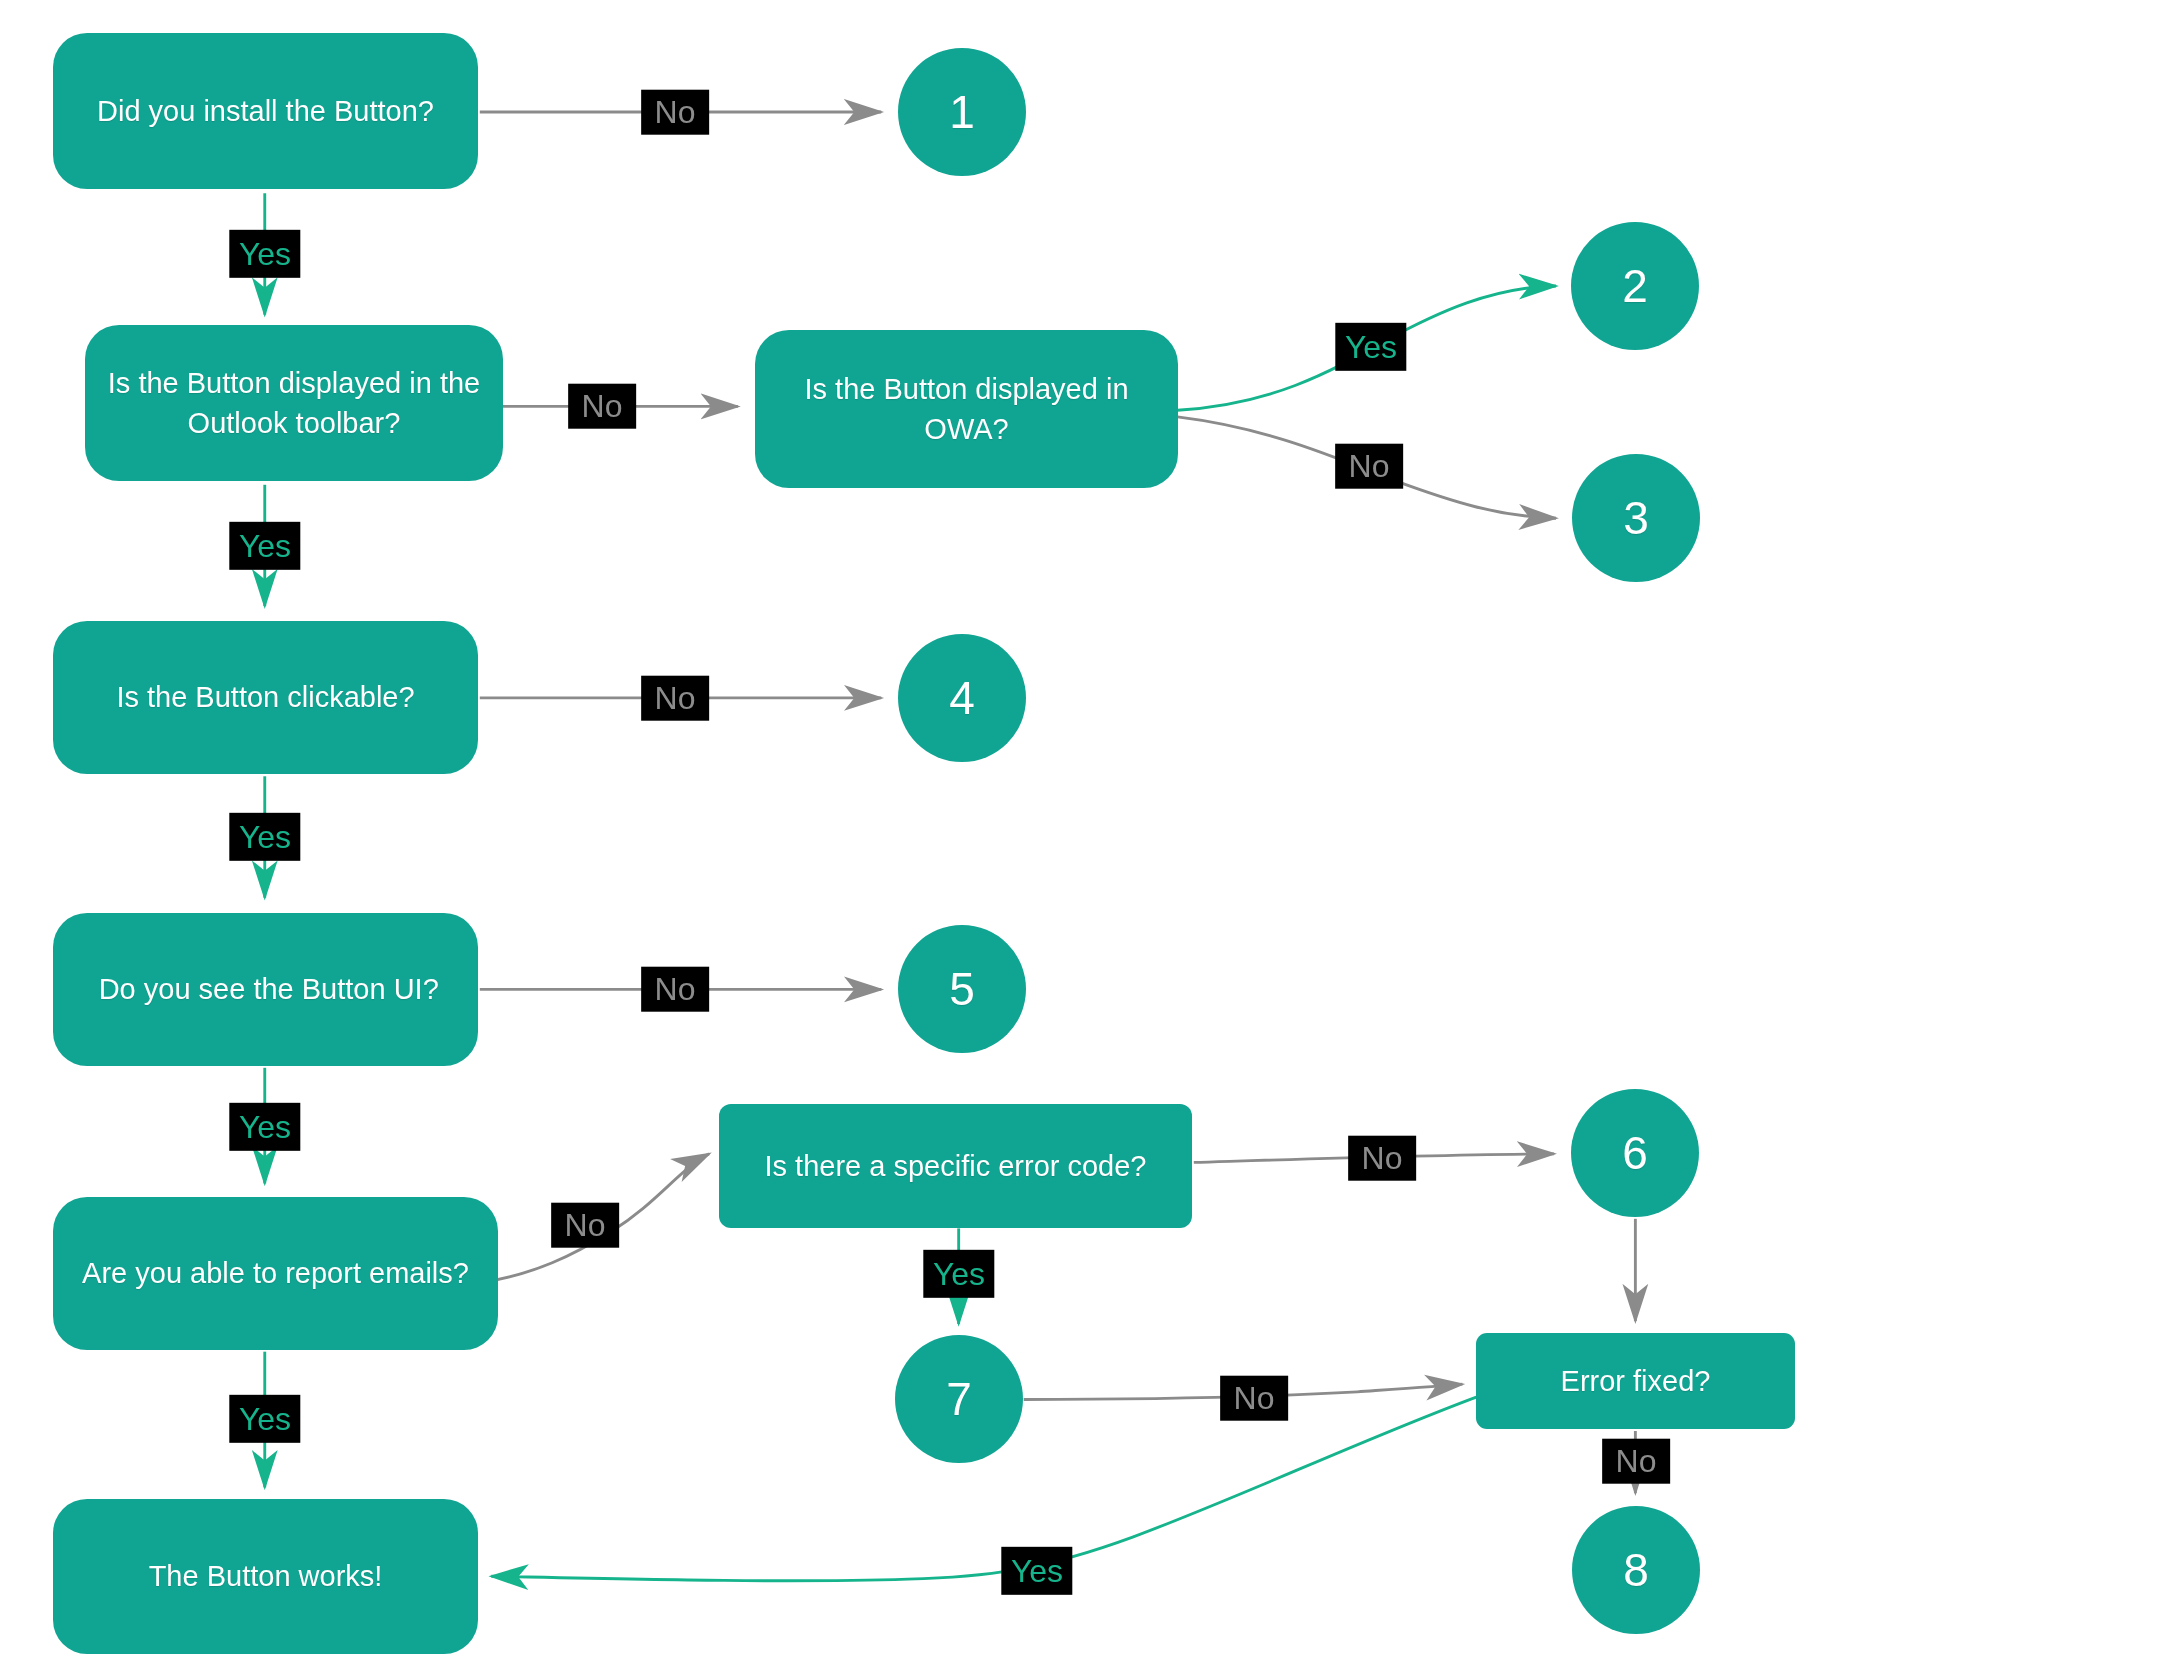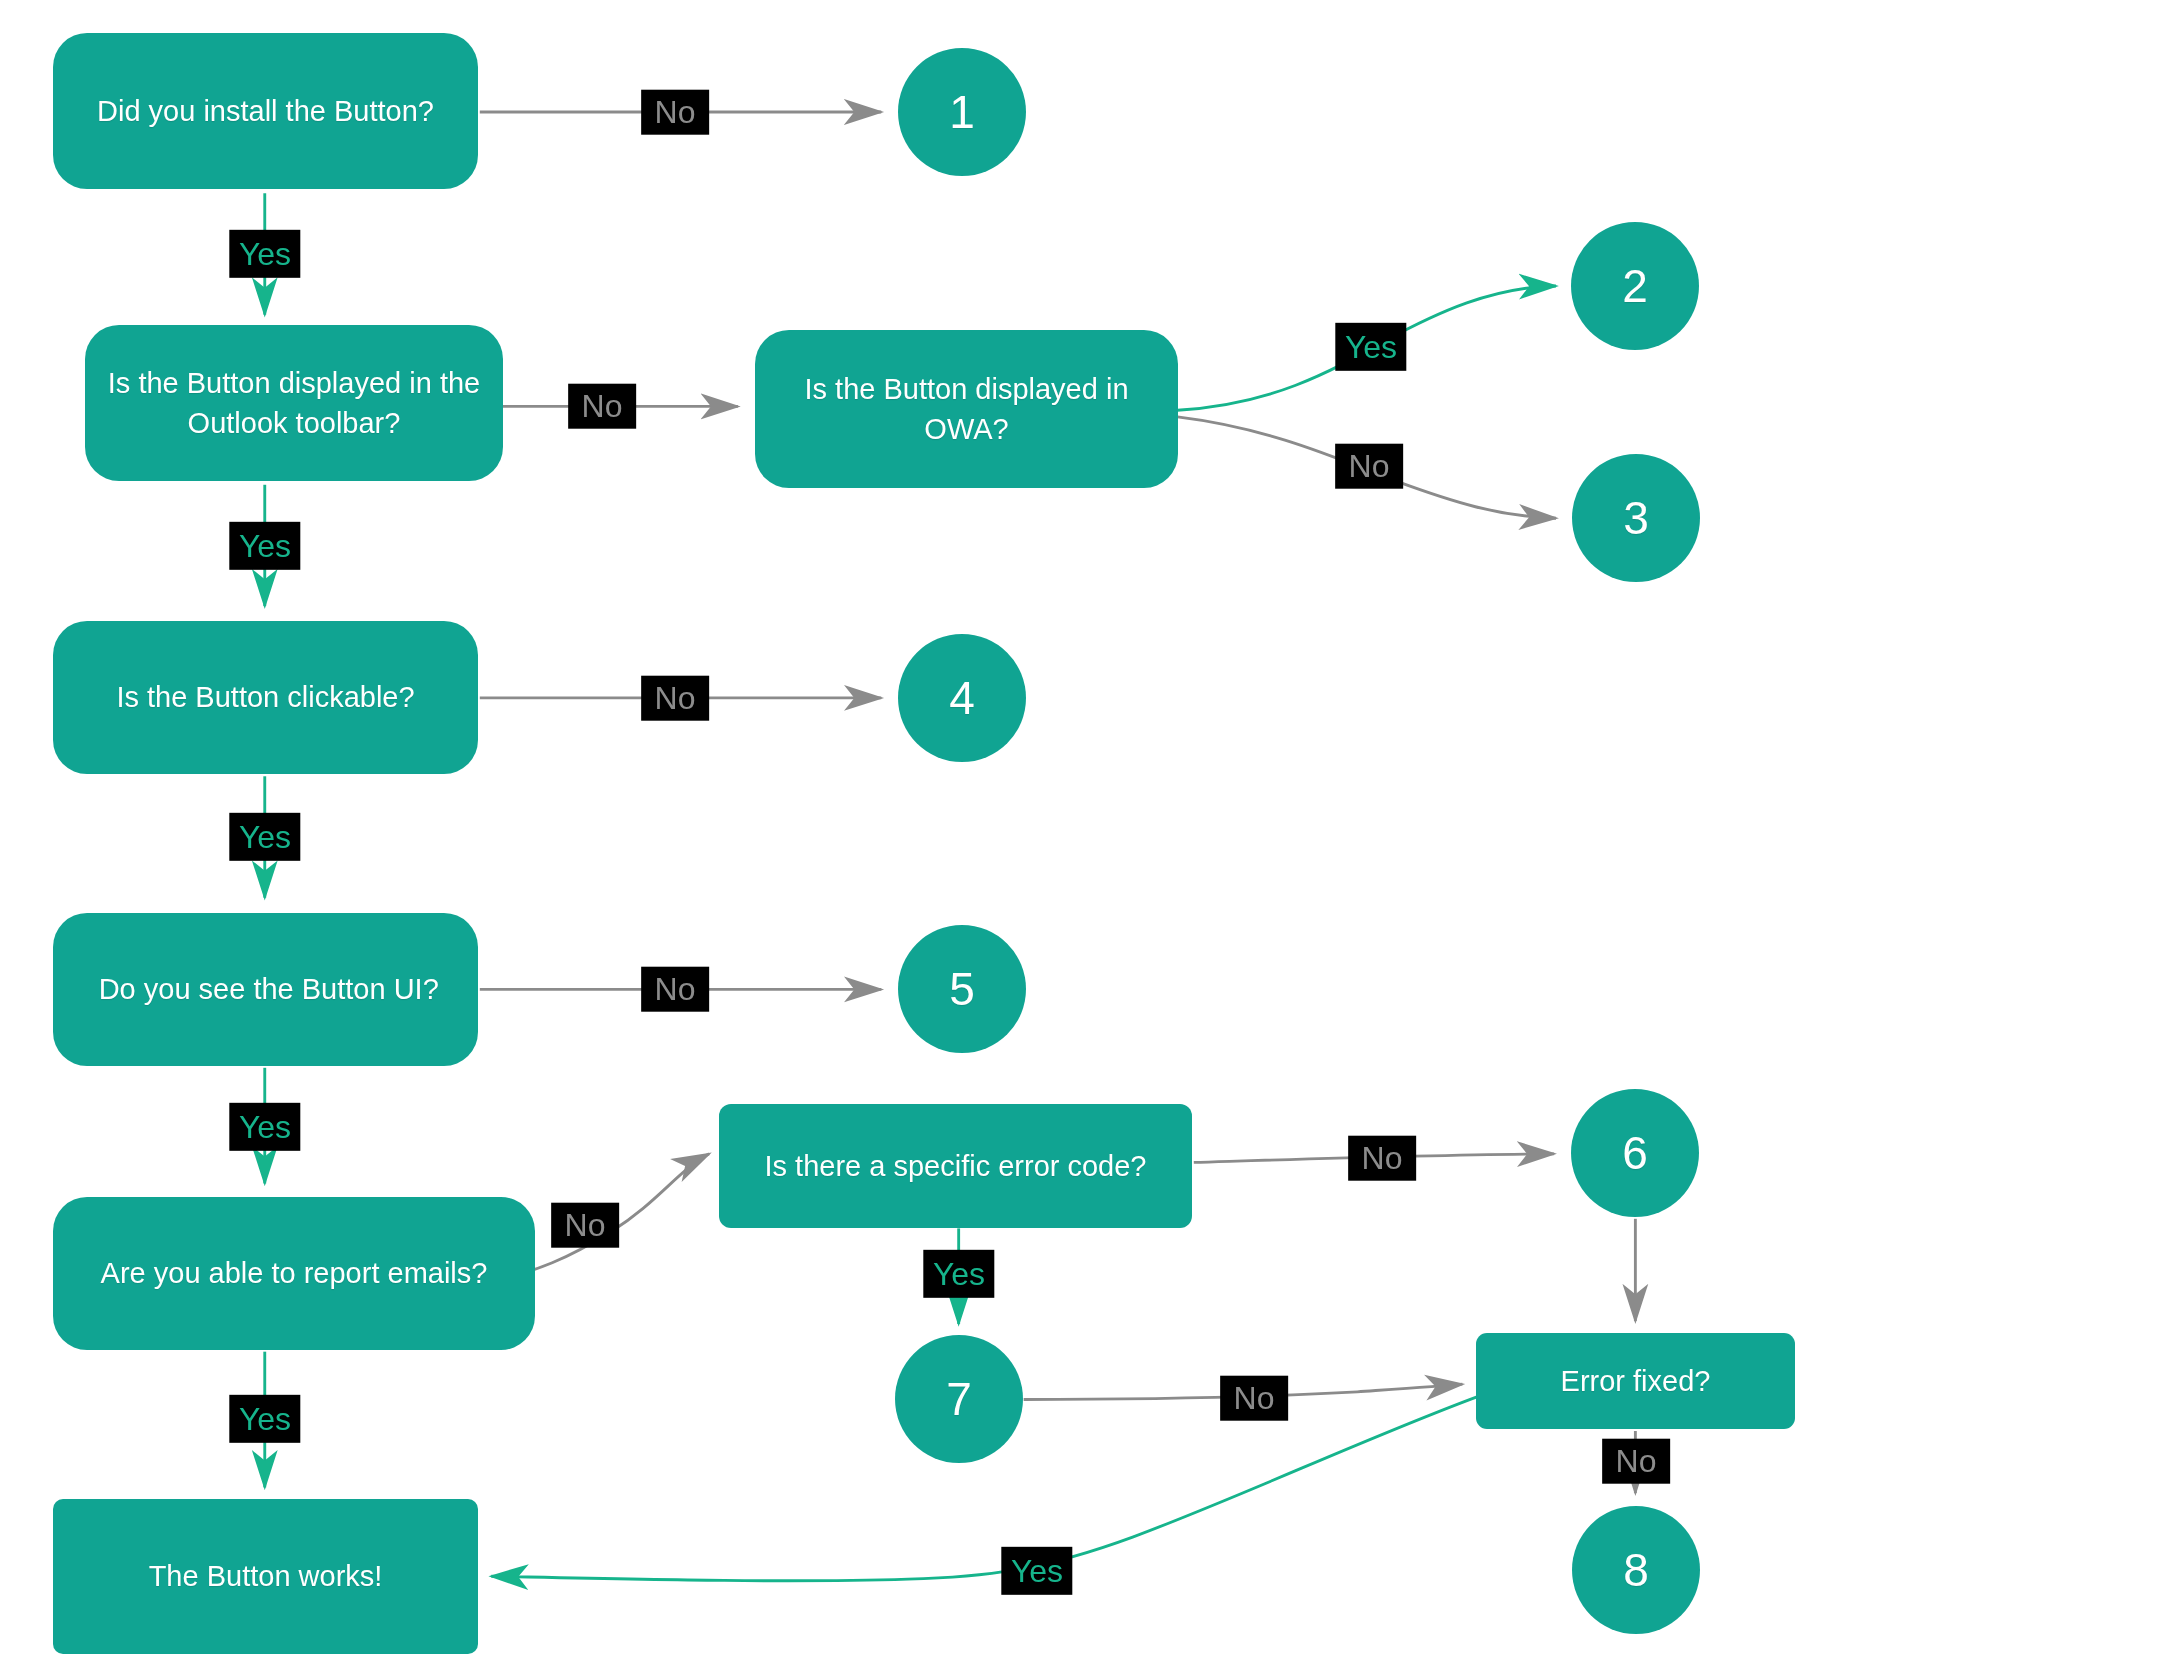--- a/index.html
+++ b/index.html
@@ -95,27 +95,27 @@
 <div class="node" style="left:54px;top:325px;width:418px;height:156px;margin-left:31px;">Is the Button displayed in the
 Outlook toolbar?</div>
 
 <div class="node" style="left:755px;top:330px;width:423px;height:158px;">Is the Button displayed in
 OWA?</div>
 
 <div class="node" style="left:53px;top:621px;width:425px;height:153px;">Is the Button clickable?</div>
 
 <div class="node" style="left:53px;top:913px;width:425px;height:153px;padding-left:16px;">Do you see the Button UI?</div>
 
-<div class="node" style="left:53px;top:1197px;width:482px;height:153px;">Are you able to report emails?</div>
+<div class="node" style="left:53px;top:1197px;width:445px;height:153px;">Are you able to report emails?</div>
 
 <div class="node" style="left:719px;top:1104px;width:473px;height:124px;border-radius:12px;">Is there a specific error code?</div>
 
 <div class="node" style="left:1476px;top:1333px;width:319px;height:96px;border-radius:11px;">Error fixed?</div>
 
-<div class="node" style="left:53px;top:1499px;width:425px;height:155px;border-radius:10px;">The Button works!</div>
+<div class="node" style="left:53px;top:1499px;width:425px;height:155px;">The Button works!</div>
 
 <div class="circle" style="left:898px;top:48px;">1</div>
 <div class="circle" style="left:1571px;top:222px;">2</div>
 <div class="circle" style="left:1572px;top:454px;">3</div>
 <div class="circle" style="left:898px;top:634px;">4</div>
 <div class="circle" style="left:898px;top:925px;">5</div>
 <div class="circle" style="left:1571px;top:1089px;">6</div>
 <div class="circle" style="left:895px;top:1335px;">7</div>
 <div class="circle" style="left:1572px;top:1506px;">8</div>
 

